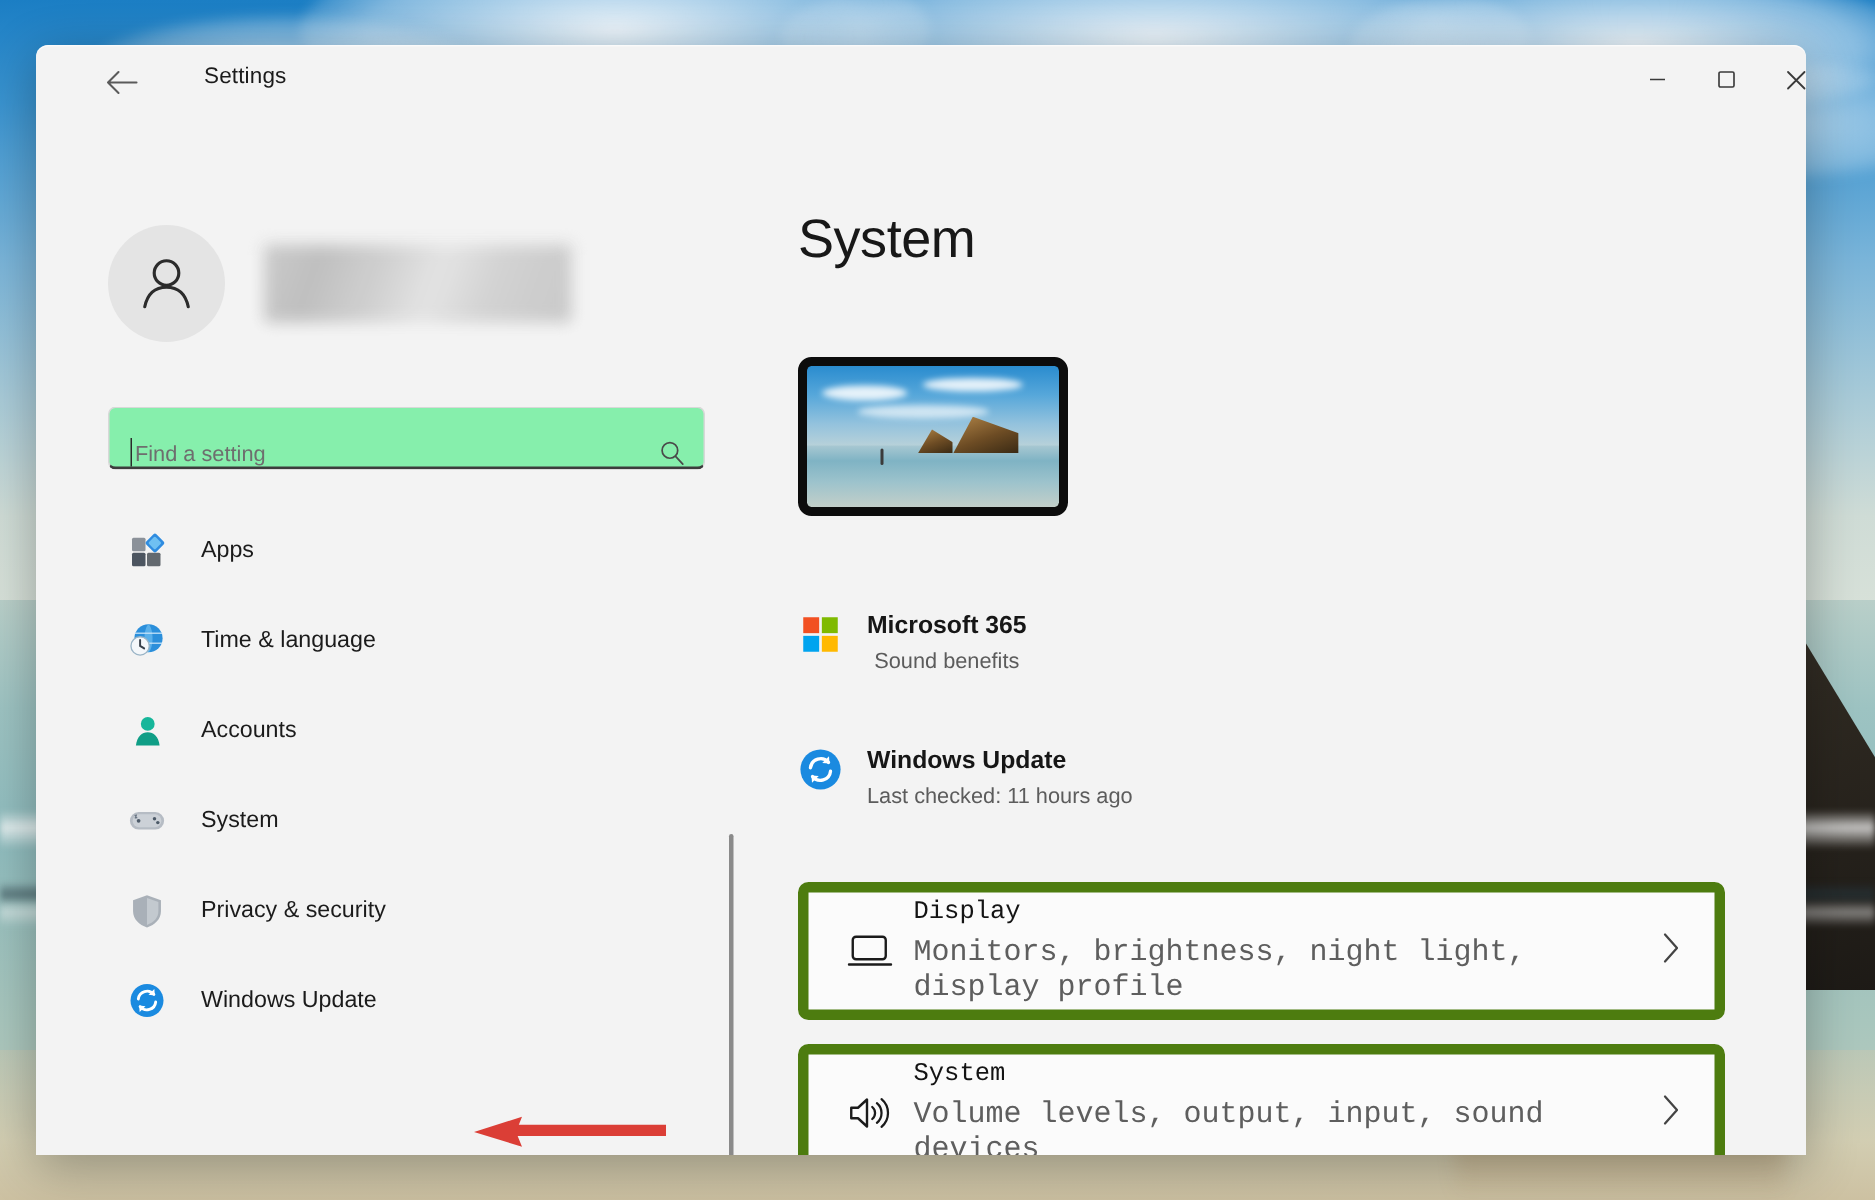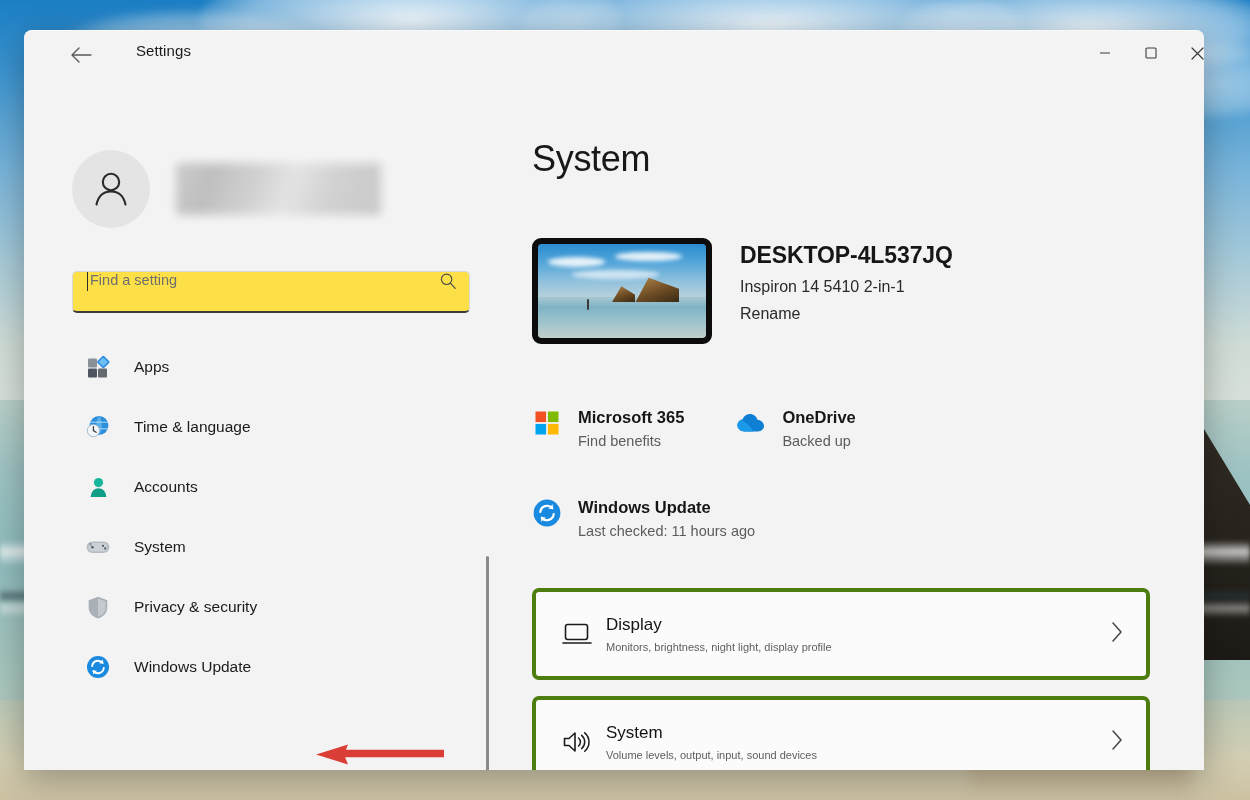--- a/index.html
+++ b/index.html
@@ -107,24 +107,24 @@
     border-radius: 2px;
     background: linear-gradient(110deg,#c9c9c9 0%,#bdbdbd 18%,#cfcfcf 38%,#e3e3e3 55%,#d2d2d2 72%,#c6c6c6 100%);
     filter: blur(5px);
     opacity: .95;
   }
   .search-wrap {
     position: absolute; left: 48px; top: 193px; width: 398px; height: 42px;
   }
   .search-box {
     width: 100%; height: 100%;
-    background: #fde047; border: 1px solid #d8d8d8;
+    background: #86efac; border: 1px solid #d8d8d8;
     border-bottom: 2px solid #3c3c3c;
     border-radius: 5px;
-    display: flex; align-items: flex-start; padding: 0 12px 0 14px;
+    display: flex; align-items: flex-end; padding: 0 12px 0 14px;
   }
   .caret {
     width: 1px; height: 19px; background: #2b2b2b; margin-right: 2px;
   }
   .search-placeholder {
     flex: 1; font-size: 14.5px; color: #6e6e6e;
   }
   .nav {
     position: absolute; left: 48px; top: 268px; right: 22px;
   }
@@ -181,39 +181,39 @@
   .t-rockB { left: 44%; top: 45%; width: 14%; height: 17%; clip-path: polygon(40% 0%,100% 55%,100% 100%,0% 100%); }
   .t-person {
     position: absolute; left: 29%; top: 59%; width: 2px; height: 11px; background: #3b3b3b; border-radius: 1px;
   }
   .device-info { margin-left: 28px; padding-top: 4px; }
   .device-name { font-size: 23px; font-weight: bold; color: #161616; letter-spacing: -.1px; }
   .device-model { font-size: 16px; color: #2a2a2a; margin-top: 9px; }
   .device-rename { font-size: 16px; color: #2a2a2a; margin-top: 9px; cursor: pointer; }
 
   .status-row {
-    position: absolute; left: 28px; top: 330px; display: flex; align-items: flex-start;
+    position: absolute; left: 28px; top: 330px; display: flex; align-items: flex-start; text-align: center;
   }
   .status-item { display: flex; align-items: flex-start; }
   .status-icon { width: 30px; height: 30px; margin-right: 16px; flex: 0 0 auto; display:flex; align-items:center; justify-content:center;}
   .status-title { font-size: 16.5px; font-weight: bold; color: #161616; }
   .status-sub { font-size: 14.5px; color: #5c5c5c; margin-top: 6px; }
   .status-gap { width: 52px; }
   .status-wu { position: absolute; left: 28px; top: 420px; display: flex; align-items: flex-start; }
 
   .cards { position: absolute; left: 28px; right: 54px; top: 510px; }
   .card {
-    background: #fbfbfb; border: 4px solid #4d7c0f; border-radius: 7px;
+    background: #fbfbfb; border: 7px solid #4d7c0f; border-radius: 7px;
     height: 92px; display: flex; align-items: center; padding: 0 22px 0 26px;
-    margin-bottom: 16px; cursor: pointer;
+    margin-bottom: 16px; cursor: pointer; font-family: Liberation Mono, monospace;
   }
   .card-icon { width: 40px; flex: 0 0 auto; display: flex; align-items: center; justify-content: flex-start; color: #1b1b1b; }
   .card-text { flex: 1; margin-left: 4px; }
   .card-title { font-size: 17px; color: #141414; }
-  .card-sub { font-size: 11px; color: #5e5e5e; margin-top: 6px; }
+  .card-sub { font-size: 20px; color: #5e5e5e; margin-top: 6px; }
   .chev { color: #444; flex: 0 0 auto; }
 </style>
 </head>
 <body>
 
 <div id="desktop">
   <div class="wp-sky"></div>
   <div class="cloud c1"></div>
   <div class="cloud c2"></div>
   <div class="cloud c3"></div>
@@ -376,58 +376,41 @@
           <div class="t-sky"></div>
           <div class="t-cloud" style="left:6%;top:14%;width:34%;height:11%"></div>
           <div class="t-cloud" style="left:46%;top:8%;width:40%;height:10%"></div>
           <div class="t-cloud" style="left:20%;top:28%;width:52%;height:9%;opacity:.75"></div>
           <div class="t-sea"></div>
           <div class="t-rock t-rockA"></div>
           <div class="t-rock t-rockB"></div>
           <div class="t-person"></div>
         </div>
       </div>
-      <div class="device-info">
-        <div class="device-name">DESKTOP-4L537JQ</div>
-        <div class="device-model">Inspiron 14 5410 2-in-1</div>
-        <div class="device-rename">Rename</div>
-      </div>
     </div>
 
     <div class="status-row">
 
       <div class="status-item">
         <span class="status-icon">
           <svg width="26" height="26" viewBox="0 0 26 26">
             <rect x="1.5" y="1.5" width="10.6" height="10.6" fill="#f25022"></rect>
             <rect x="13.9" y="1.5" width="10.6" height="10.6" fill="#7fba00"></rect>
             <rect x="1.5" y="13.9" width="10.6" height="10.6" fill="#00a4ef"></rect>
             <rect x="13.9" y="13.9" width="10.6" height="10.6" fill="#ffb900"></rect>
           </svg>
         </span>
         <div>
           <div class="status-title">Microsoft 365</div>
-          <div class="status-sub">Find benefits</div>
+          <div class="status-sub">Sound benefits</div>
         </div>
       </div>
 
       <div class="status-gap"></div>
 
-      <div class="status-item">
-        <span class="status-icon">
-          <svg width="30" height="22" viewBox="0 0 30 22">
-            <path d="M8.6 19.4 C4.5 19.4 1.4 16.6 1.4 13.2 C1.4 10.2 3.7 7.7 6.8 7.2 C7.7 4.2 10.6 2 14 2 C17.6 2 20.7 4.5 21.4 7.8 C25 8 28 10.7 28 14 C28 17 25.3 19.4 22 19.4 Z" fill="#0f7fd4"></path>
-            <path d="M8.6 19.4 C4.5 19.4 1.4 16.6 1.4 13.2 C1.4 10.9 2.9 8.9 5 7.9 C8 9 14.5 13 17.5 19.4 Z" fill="#1a9ae8"></path>
-          </svg>
-        </span>
-        <div>
-          <div class="status-title">OneDrive</div>
-          <div class="status-sub">Backed up</div>
-        </div>
-      </div>
 
     </div>
 
     <div class="status-wu">
       <span class="status-icon">
         <svg width="30" height="30" viewBox="0 0 26 26">
           <circle cx="13" cy="13" r="11.6" fill="#1a8ae0"></circle>
           <path d="M7.2 12 A5.9 5.9 0 0 1 17.6 8.9" fill="none" stroke="#ffffff" stroke-width="1.9" stroke-linecap="round"></path>
           <path d="M18.8 14 A5.9 5.9 0 0 1 8.4 17.1" fill="none" stroke="#ffffff" stroke-width="1.9" stroke-linecap="round"></path>
           <path d="M17.9 5.4 L18.2 9.6 L14 9.2 Z" fill="#ffffff"></path>

